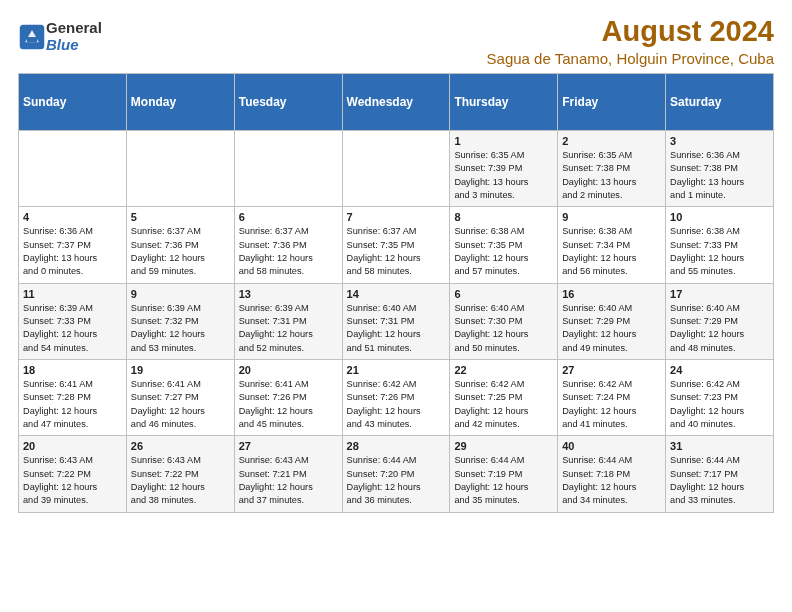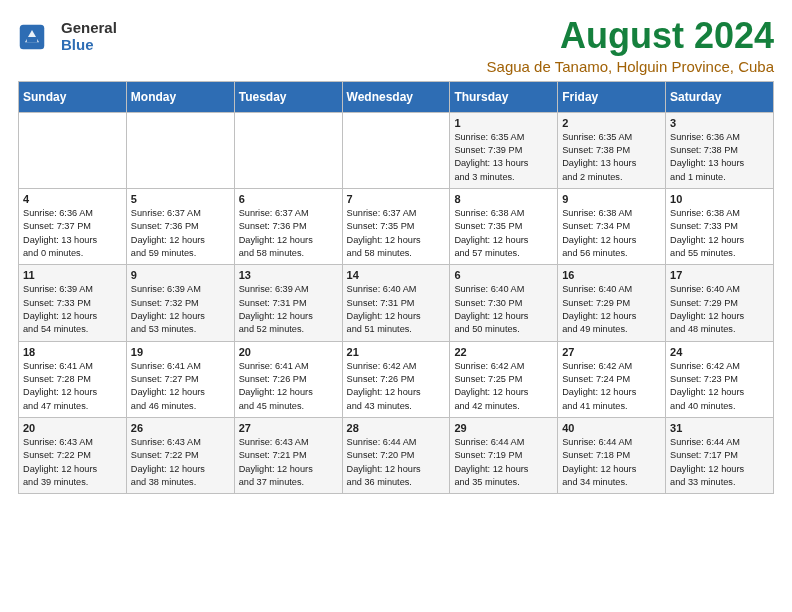--- a/index.html
+++ b/index.html
@@ -18,67 +18,68 @@
     }
     .header-row {
       display: flex;
       align-items: flex-start;
       justify-content: space-between;
       margin-bottom: 6px;
     }
     .logo {
       display: flex;
       align-items: center;
-      gap: 15px;
+      gap: 0;
       margin-top: 4px;
     }
     .logo-text {
       display: flex;
       flex-direction: column;
       line-height: 1.1;
     }
     .logo-general {
       font-size: 15px;
       font-weight: bold;
       color: #333;
     }
     .logo-blue {
       font-size: 15px;
       font-weight: bold;
       color: #2e6db4;
+      font-style: italic;
     }
     .logo-icon {
       width: 28px;
       height: 28px;
     }
     .title-block {
       text-align: right;
     }
     .main-title {
-      font-size: 36px;
-      font-weight: bold;
-      color: #15803d;
+      font-size: 29px;
+      font-weight: bold;
+      color: #a16207;
       line-height: 1.1;
     }
     .subtitle {
       font-size: 15px;
       color: #a16207;
       margin-top: 2px;
     }
     table {
       width: 100%;
       border-collapse: collapse;
       table-layout: fixed;
     }
     thead tr th {
       background: #2e6db4;
       color: #fff;
       font-size: 12px;
       font-weight: bold;
-      padding: 8px 4px;
+      padding: 21px 4px;
       text-align: left;
       border: 1px solid #c0c0c0;
     }
     tbody tr td {
       border: 1px solid #c0c0c0;
       padding: 4px 4px;
       font-size: 9.5px;
       color: #222;
       vertical-align: top;
       height: 72px;

